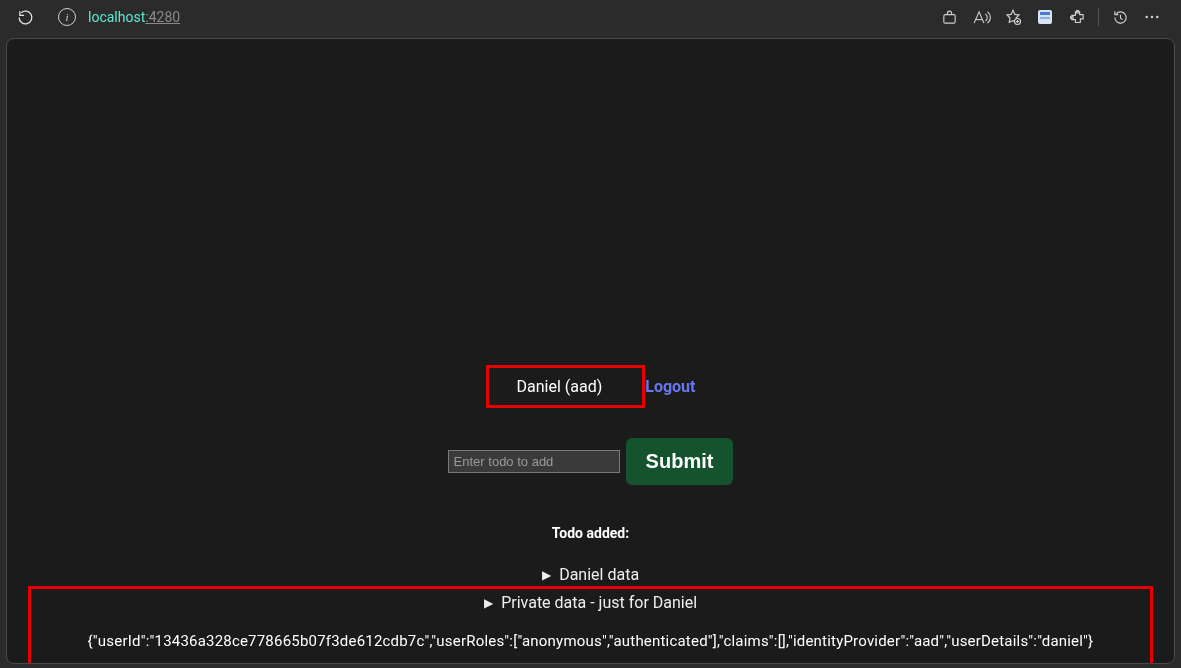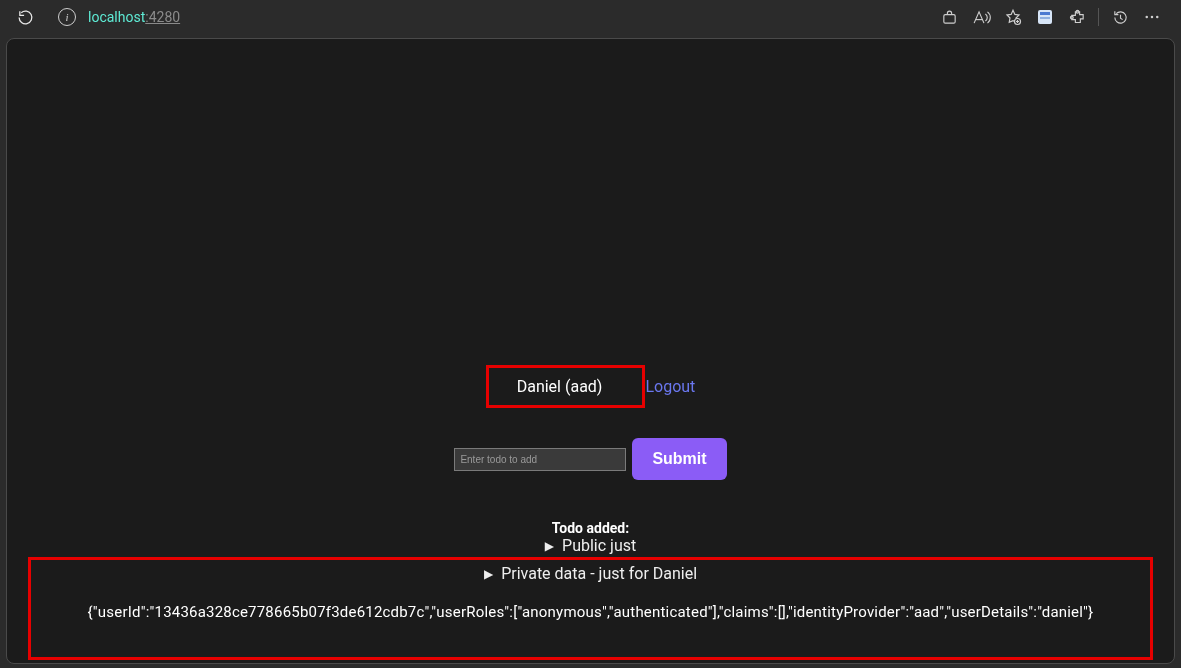--- a/index.html
+++ b/index.html
@@ -98,55 +98,56 @@
       border: 3px solid #e60000;
       padding: 9px 40px 9px 28px;
       font-size: 16px;
       color: #fff;
       margin-right: -2px;
       background: transparent;
     }
     .logout-link {
       color: #6a77ee;
       font-size: 16px;
-      font-weight: 400;
+      font-weight: 700;
       cursor: pointer;
       text-decoration: none;
       margin-left: 2px;
     }
     .submit-row {
       display: flex;
       align-items: center;
       gap: 6px;
       margin-bottom: 40px;
     }
     .todo-input {
       width: 172px;
       height: 23px;
       background: #3a3a3a;
       border: 1px solid #7a7a7a;
       color: #bbb;
-      font-size: 10px;
+      font-size: 13px;
       padding: 0 5px;
       outline: none;
     }
     .todo-input::placeholder { color: #9a9a9a; }
     .submit-btn {
-      background: #8b5cf6;
+      background: #14532d;
       border: none;
       color: #fff;
-      font-size: 16px;
+      font-size: 20px;
       font-weight: 600;
       padding: 12px 20px;
       border-radius: 6px;
       cursor: pointer;
     }
     .todo-added {
       font-size: 14px;
       font-weight: 700;
+      margin-bottom: 24px;
       color: #fff;
     }
     .disclosure-row {
       display: flex;
       align-items: center;
       gap: 8px;
       font-size: 16px;
       color: #eee;
       margin-bottom: 6px;
       cursor: pointer;
@@ -253,21 +254,21 @@
 
     <div class="submit-row">
       <input class="todo-input" type="text" placeholder="Enter todo to add" style="">
       <button class="submit-btn">Submit</button>
     </div>
 
     <div class="todo-added">Todo added:</div>
 
     <div class="disclosure-row">
       <span class="tri">▶</span>
-      <span>Public just</span>
+      <span>Daniel data</span>
     </div>
 
     <div class="private-box">
       <div class="disclosure-row">
         <span class="tri">▶</span>
         <span>Private data - just for Daniel</span>
       </div>
       <div class="json-line">{"userId":"13436a328ce778665b07f3de612cdb7c","userRoles":["anonymous","authenticated"],"claims":[],"identityProvider":"aad","userDetails":"daniel"}</div>
     </div>
 

